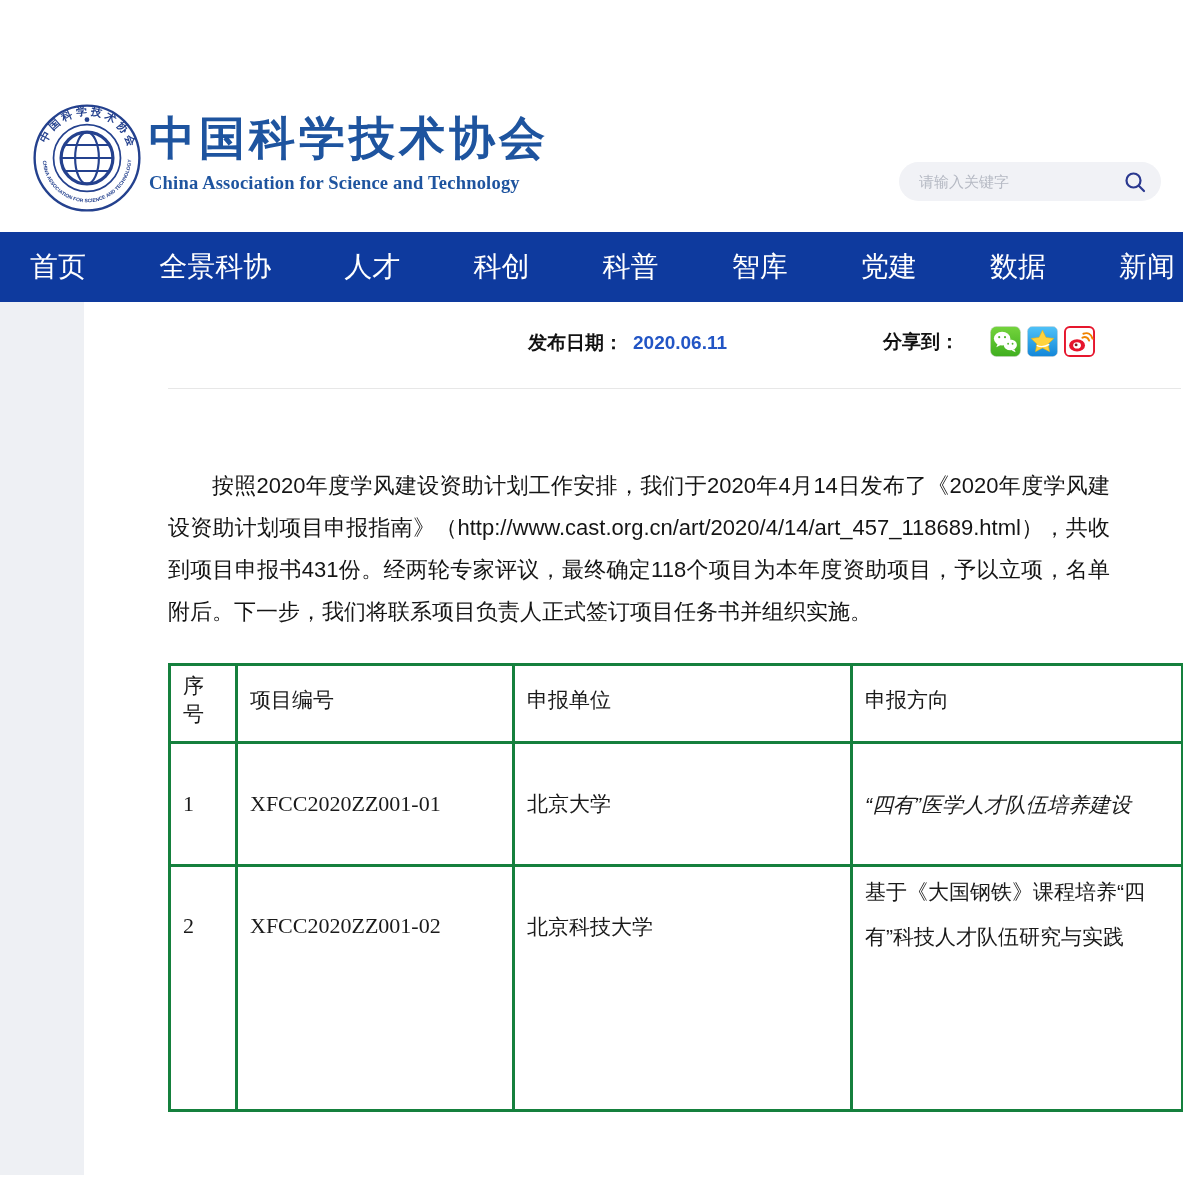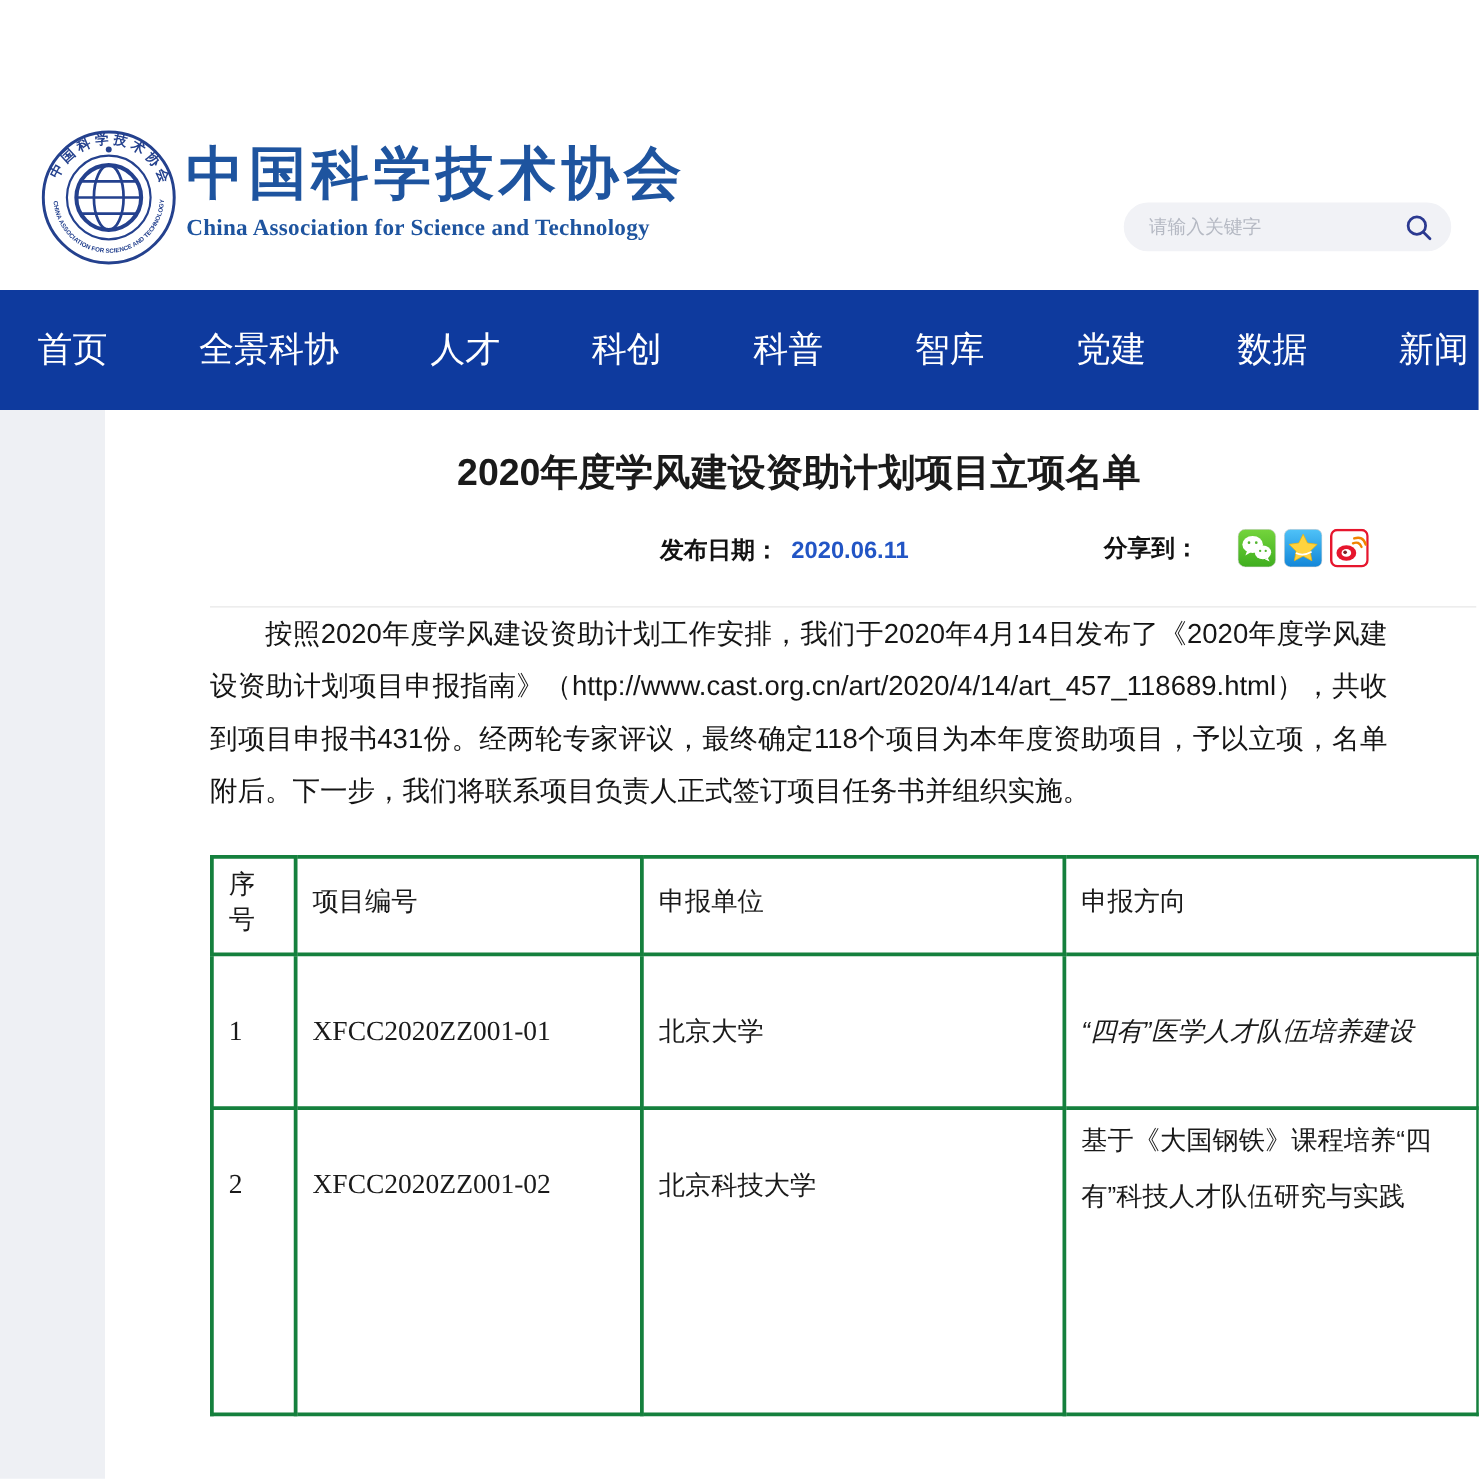--- a/index.html
+++ b/index.html
@@ -16,39 +16,39 @@
   .logo-en { font-family:"Liberation Serif", serif; font-weight:bold; font-size:18.5px; margin-top:5px;
              color:#1e549f; letter-spacing:0.2px; }
   .search-box { position:absolute; right:22px; top:162px; width:262px; height:39px; border-radius:20px;
                 background:#f1f2f6; display:flex; align-items:center; padding:0 14px 0 20px; }
   .search-box input { flex:1; border:none; outline:none; background:transparent; font-size:15px;
                       color:#444; font-family:"Liberation Sans", sans-serif; min-width:0; }
   .search-box input::placeholder { color:#b5b9c3; }
   .search-btn { width:24px; height:24px; border:none; background:transparent; cursor:pointer; padding:0; }
 
   
-  .nav { height:96px; background:#0e3a9e; display:flex; align-items:center;
+  .nav { height:70px; background:#0e3a9e; display:flex; align-items:center;
          justify-content:space-between; padding:0 8px 0 30px; }
   .nav-item { color:#fff; font-size:28px; cursor:pointer; white-space:nowrap; }
   .nav-item.active { font-weight:normal; }
 
   
   .content { position:relative; height:873px; background:#fff; }
   .left-strip { position:absolute; left:0; top:0; width:84px; height:100%; background:#eef0f4; }
   .article { position:absolute; left:168px; top:0; width:1013px; }
   .article-title { width:942px; margin-top:30px; text-align:center; font-size:30px; font-weight:bold;
                    color:#1a1a1a; }
   .meta-row { position:relative; width:942px; margin-top:24px; height:36px; }
   .pub { position:absolute; left:360px; top:4px; font-size:19px; font-weight:bold; color:#111; }
   .pub .date { color:#2255c5; margin-left:10px; }
   .share { position:absolute; right:15px; top:0; display:flex; align-items:center; }
   .share-label { font-size:19px; font-weight:bold; color:#111; margin-right:25px; }
   .share-ico { width:31px; height:31px; margin-left:6px; cursor:pointer; display:block; }
   .divider { width:1013px; height:1px; background:#e7e7e7; margin-top:26px; }
-  .body-text { width:942px; font-size:22px; line-height:42px; color:#151515;
+  .body-text { width:942px; margin-top:76px; font-size:22px; line-height:42px; color:#151515;
                text-align:justify; text-indent:2em; }
 
   
   .list-table { margin-top:30px; width:1013px; border-collapse:collapse; table-layout:fixed;
                 font-size:21px; color:#1a1a1a; }
   .list-table th, .list-table td { border:3px solid #15803d; text-align:left;
                                    padding-left:12px; padding-right:12px; }
   .list-table th { height:78px; font-weight:normal; vertical-align:middle; padding-bottom:8px; }
   .col-idx { width:67px; } .col-code { width:277px; } .col-org { width:338px; } .col-dir { width:331px; }
   .row-1 td { height:123px; vertical-align:middle; }
@@ -108,21 +108,20 @@
   <div class="nav-item">智库</div>
   <div class="nav-item">党建</div>
   <div class="nav-item">数据</div>
   <div class="nav-item active">新闻</div>
 </div>
 
 <div class="content">
   <div class="left-strip"></div>
 
   <div class="article">
-    <div class="article-title">2020年度学风建设资助计划项目立项名单</div>
 
     <div class="meta-row">
       <div class="pub">
         <span>发布日期：</span><span class="date">2020.06.11</span>
       </div>
       <div class="share">
         <span class="share-label">分享到：</span>
 
         <svg class="share-ico" viewBox="0 0 32 32">
           <defs>

